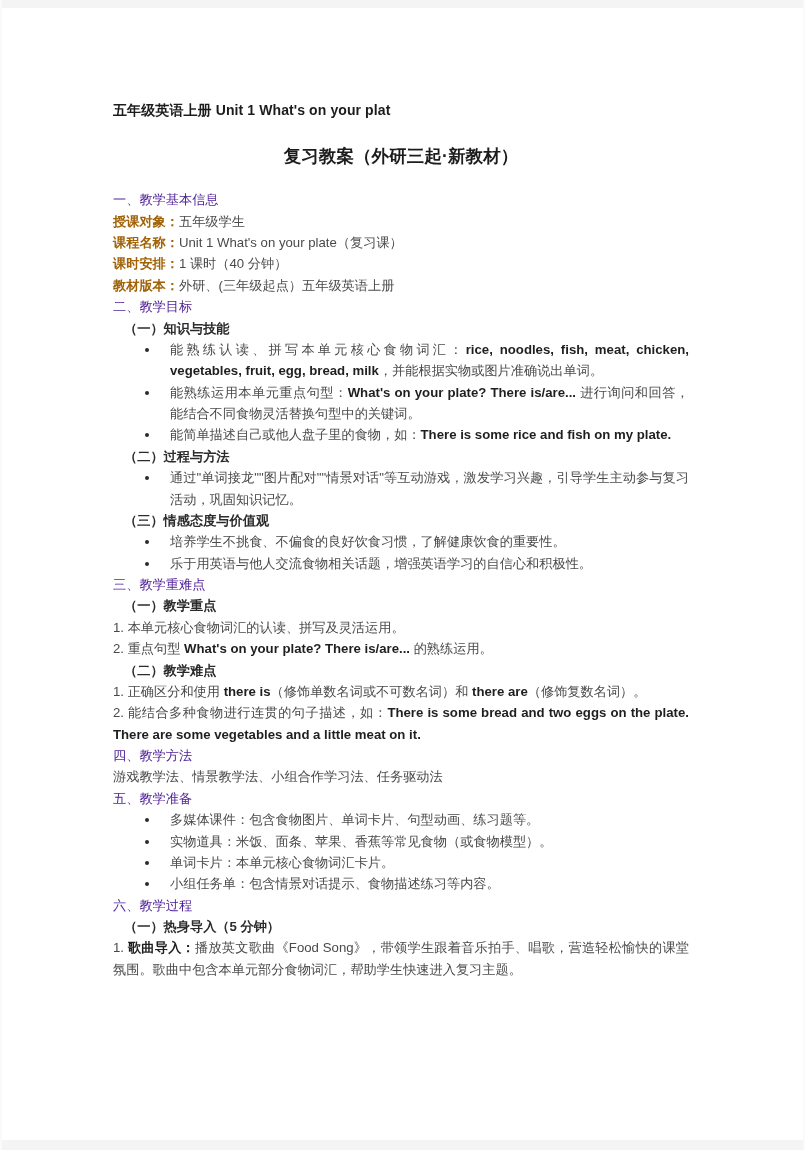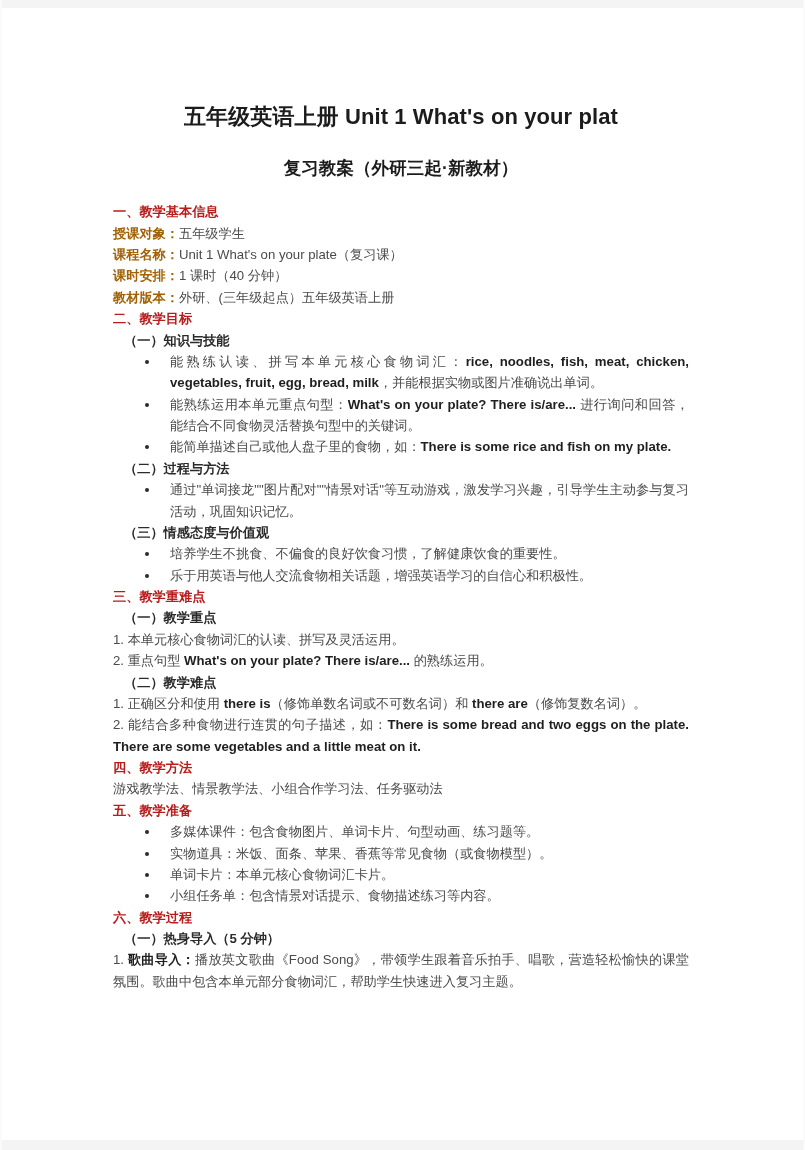--- a/index.html
+++ b/index.html
@@ -40,42 +40,41 @@
   .edge-right { right: 0; }
 
   .content {
     position: absolute;
     left: 113px;
     top: 100px;
     width: 576px;
   }
 
   .doc-title {
-    text-align: center;
-    font-weight: bold;
-    font-size: 22px;
+    font-weight: bold;
+    font-size: 14px;
     color: #1c1c1c;
     line-height: 1.5;
     margin: 0 0 22px 0;
     letter-spacing: 0.1px;
   }
   .doc-subtitle {
     text-align: center;
     font-weight: bold;
     font-size: 17.5px;
     color: #1c1c1c;
     line-height: 1.5;
     margin: 0 0 20px 0;
     letter-spacing: 0.1px;
   }
 
   .h1 {
-    font-weight: bold;
-    font-size: 13.2px;
-    color: #b91c1c;
+    font-weight: normal;
+    font-size: 13.2px;
+    color: #4c1d95;
     line-height: 1.62;
     margin: 0;
   }
   .h2 {
     font-weight: bold;
     font-size: 13.2px;
     color: #2b2b2b;
     line-height: 1.62;
     margin: 0;
     padding-left: 11px;

